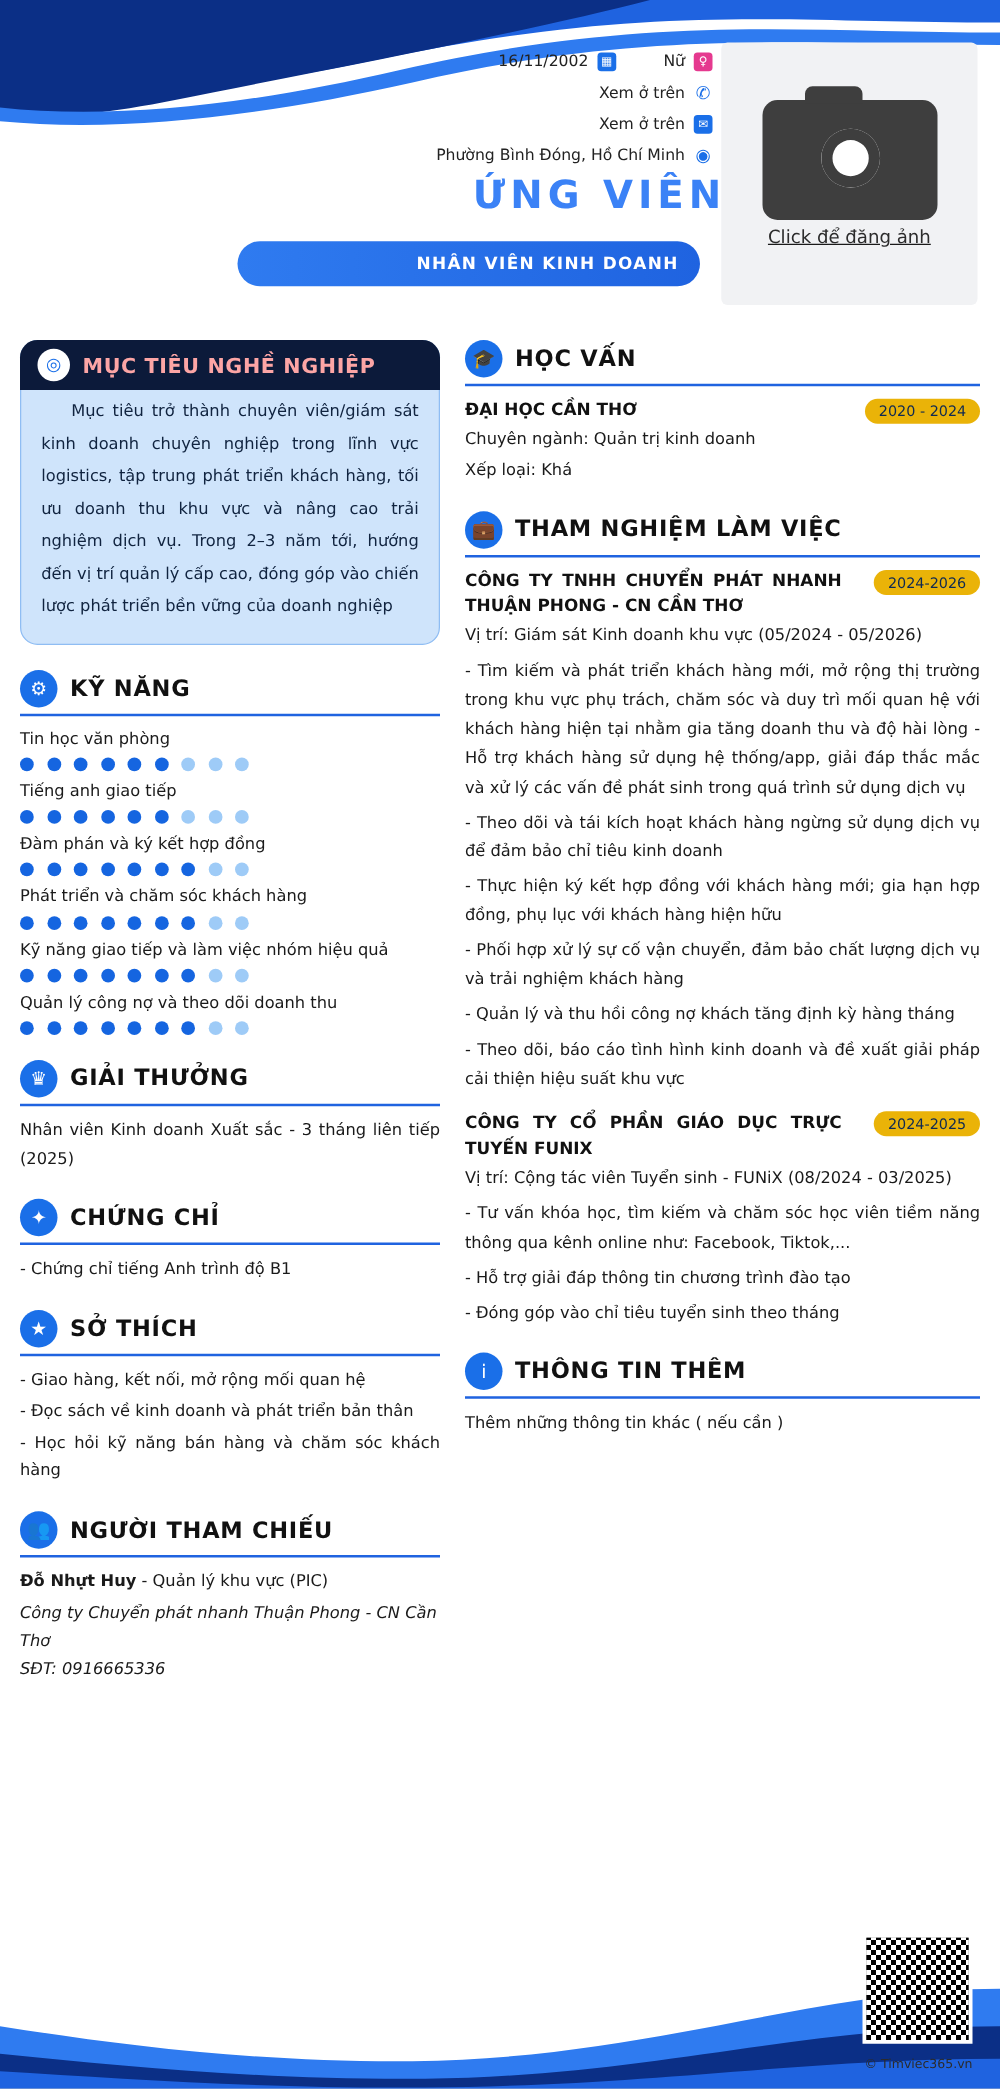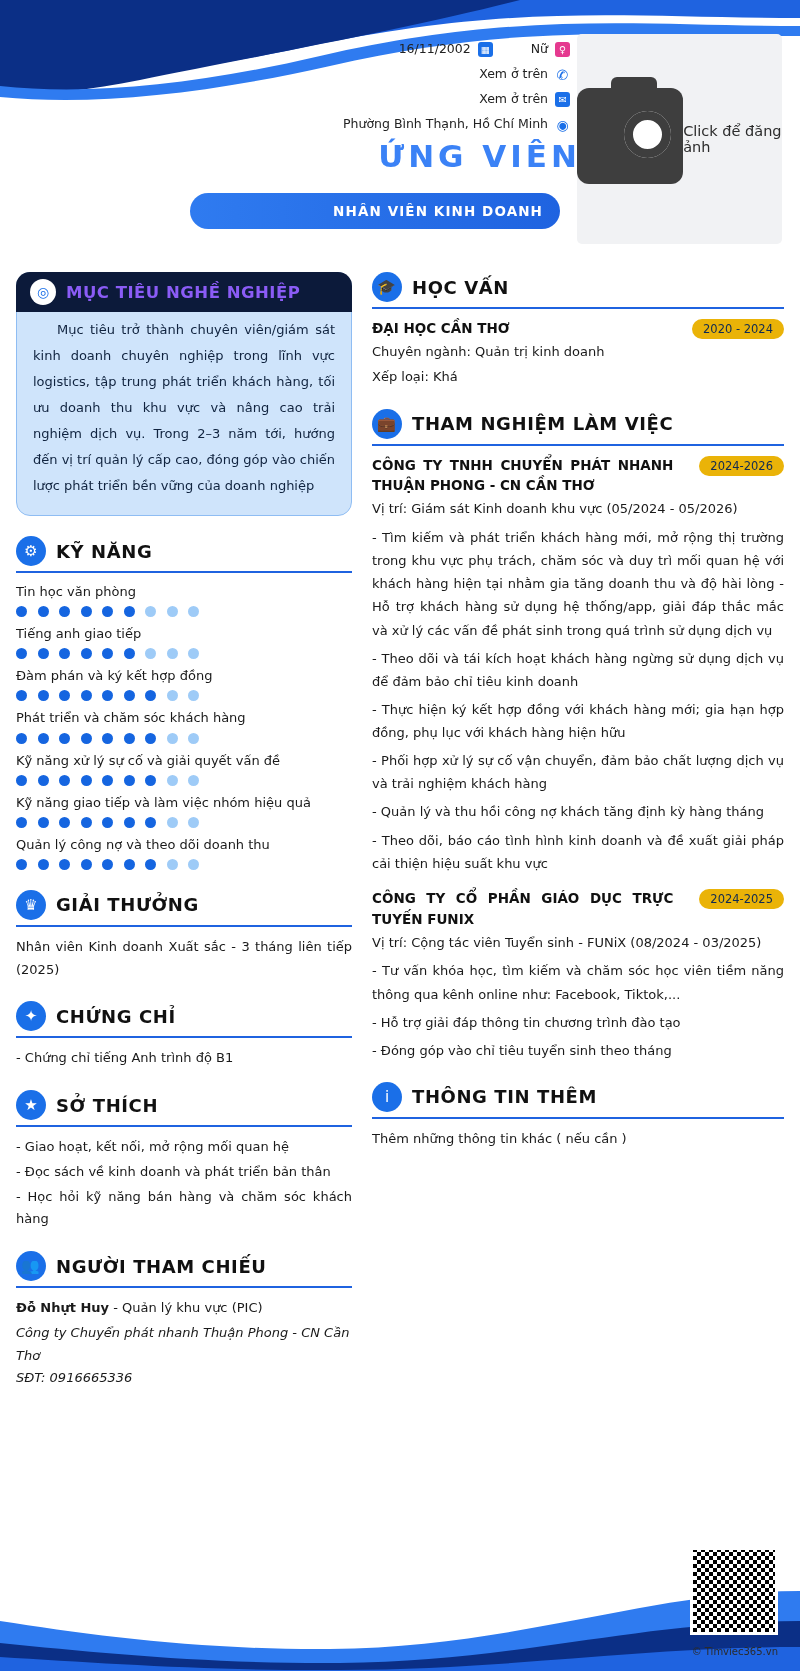--- a/index.html
+++ b/index.html
@@ -93,23 +93,24 @@
   }
   .photo-box {
     position: absolute;
     right: 18px;
     top: 6px;
     width: 205px;
     height: 210px;
     background: #f1f2f4;
     border-radius: 5px;
     display: flex;
-    flex-direction: row;
+    flex-direction: column;
     align-items: center;
     justify-content: center;
+    text-decoration: underline;
   }
   .cam {
     width: 140px; height: 96px;
     background: #3e3e3e;
     border-radius: 12px;
     position: relative;
     margin-bottom: 6px;
   }
   .cam:before {
     content: "";
@@ -187,21 +188,21 @@
     width: calc(100% + 2px);
     height: 40px;
     background: #0c1a3a;
     border-radius: 14px 14px 0 0;
     display: flex;
     align-items: center;
     gap: 10px;
     padding-left: 14px;
   }
   .obj-head h2 {
-    color: #8b5cf6;
+    color: #fca5a5;
     font-size: 16.5px;
     font-weight: 700;
     letter-spacing: 0.5px;
   }
   .obj-head .badge-ic { background: #fff; color: #1a6fe8; width: 26px; height: 26px; font-size: 14px; }
   .obj-text {
     font-size: 13px;
     line-height: 2.0;
     text-align: justify;
     color: #10233f;
@@ -303,21 +304,21 @@
       </div>
       <div class="contact-row">
         <span class="txt">Xem ở trên</span>
         <span class="ic plain">✆</span>
       </div>
       <div class="contact-row">
         <span class="txt">Xem ở trên</span>
         <span class="ic">✉</span>
       </div>
       <div class="contact-row">
-        <span class="txt">Phường Bình Thạnh, Hồ Chí Minh</span>
+        <span class="txt">Phường Bình Đóng, Hồ Chí Minh</span>
         <span class="ic plain">◉</span>
       </div>
     </div>
 
     <div class="name-title">ỨNG VIÊN</div>
 
     <div class="job-badge">NHÂN VIÊN KINH DOANH</div>
 
     <div class="photo-box">
       <div class="cam"></div>
@@ -393,34 +394,20 @@
               <span class="dot on"></span>
               <span class="dot on"></span>
               <span class="dot on"></span>
               <span class="dot on"></span>
               <span class="dot on"></span>
               <span class="dot"></span>
               <span class="dot"></span>
             </div>
           </div>
           <div class="skill">
-            <div class="skill-name">Kỹ năng xử lý sự cố và giải quyết vấn đề</div>
-            <div class="dots">
-              <span class="dot on"></span>
-              <span class="dot on"></span>
-              <span class="dot on"></span>
-              <span class="dot on"></span>
-              <span class="dot on"></span>
-              <span class="dot on"></span>
-              <span class="dot on"></span>
-              <span class="dot"></span>
-              <span class="dot"></span>
-            </div>
-          </div>
-          <div class="skill">
             <div class="skill-name">Kỹ năng giao tiếp và làm việc nhóm hiệu quả</div>
             <div class="dots">
               <span class="dot on"></span>
               <span class="dot on"></span>
               <span class="dot on"></span>
               <span class="dot on"></span>
               <span class="dot on"></span>
               <span class="dot on"></span>
               <span class="dot on"></span>
               <span class="dot"></span>
@@ -458,21 +445,21 @@
         <h2>CHỨNG CHỈ</h2>
       </div>
       <div class="line">- Chứng chỉ tiếng Anh trình độ B1</div>
     </div>
 
     <div class="sec">
       <div class="sec-head">
         <span class="badge-ic">★</span>
         <h2>SỞ THÍCH</h2>
       </div>
-      <div class="line">- Giao hoạt, kết nối, mở rộng mối quan hệ</div>
+      <div class="line">- Giao hàng, kết nối, mở rộng mối quan hệ</div>
       <div class="line">- Đọc sách về kinh doanh và phát triển bản thân</div>
       <div class="line just">- Học hỏi kỹ năng bán hàng và chăm sóc khách hàng</div>
     </div>
 
     <div class="sec">
       <div class="sec-head">
         <span class="badge-ic">👥</span>
         <h2>NGƯỜI THAM CHIẾU</h2>
       </div>
       <div class="line ref-name">

